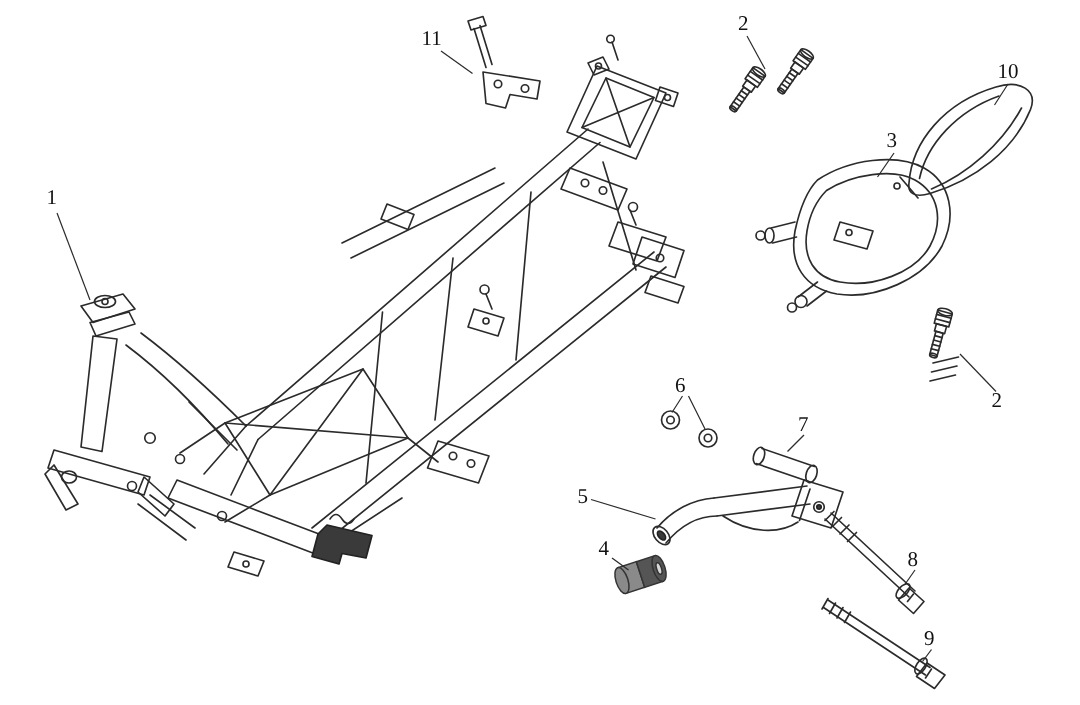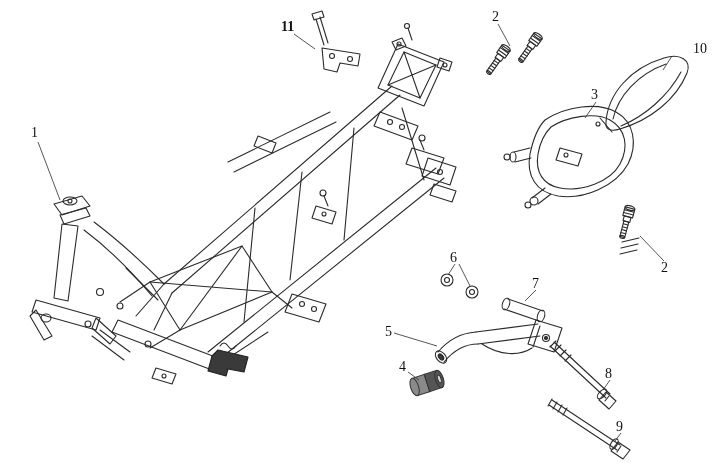--- a/index.html
+++ b/index.html
@@ -220,23 +220,23 @@
       <path d="M455,264 L448,275 M459,264 L470,286"></path>
       <path d="M536,290 L525,301"></path>
       <path d="M394,333 L437,346"></path>
       <path d="M408,372 L419,380"></path>
       <path d="M610,380 L603,390"></path>
       <path d="M621,433 L615,441"></path>
     </g>
   </svg>
 
   <div class="callout" style="left:31px;top:126px;">1</div>
-  <div class="callout" style="left:281px;top:20px;font-weight:bold;">11</div>
+  <div class="callout" style="left:281px;top:20px;">11</div>
   <div class="callout" style="left:492px;top:10px;">2</div>
-  <div class="callout" style="left:693px;top:42px;">10</div>
+  <div class="callout" style="left:665px;top:42px;">10</div>
   <div class="callout" style="left:591px;top:88px;">3</div>
   <div class="callout" style="left:661px;top:261px;">2</div>
   <div class="callout" style="left:450px;top:251px;">6</div>
   <div class="callout" style="left:532px;top:277px;">7</div>
   <div class="callout" style="left:385px;top:325px;">5</div>
   <div class="callout" style="left:399px;top:360px;">4</div>
   <div class="callout" style="left:605px;top:367px;">8</div>
   <div class="callout" style="left:616px;top:420px;">9</div>
 
 </div>

